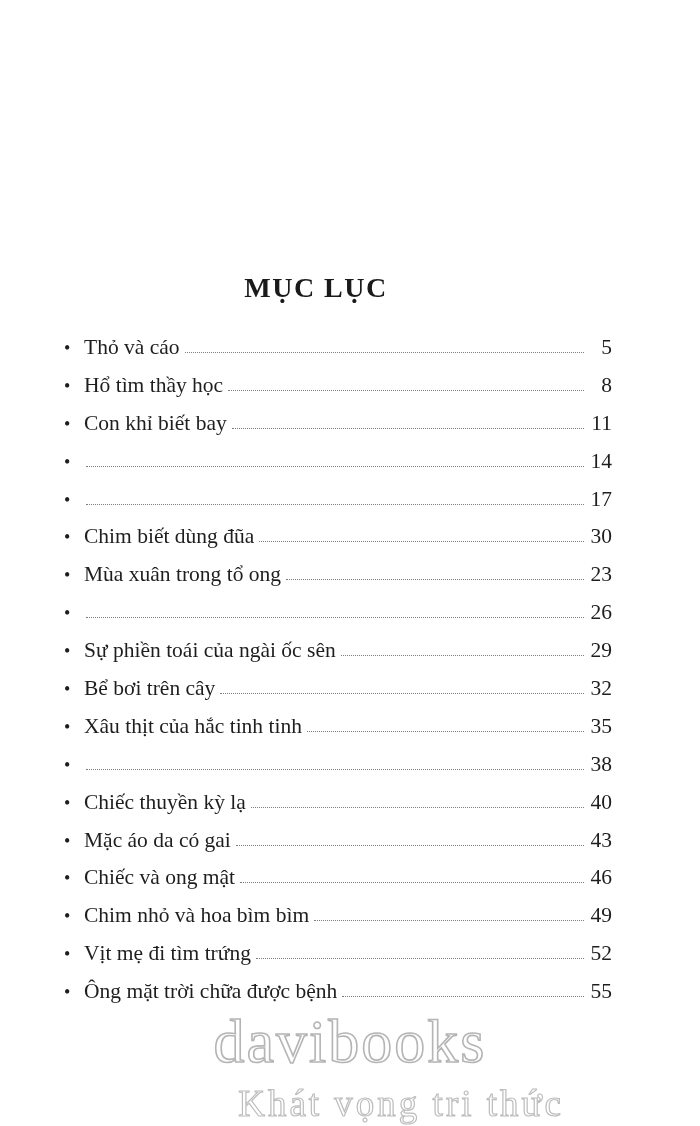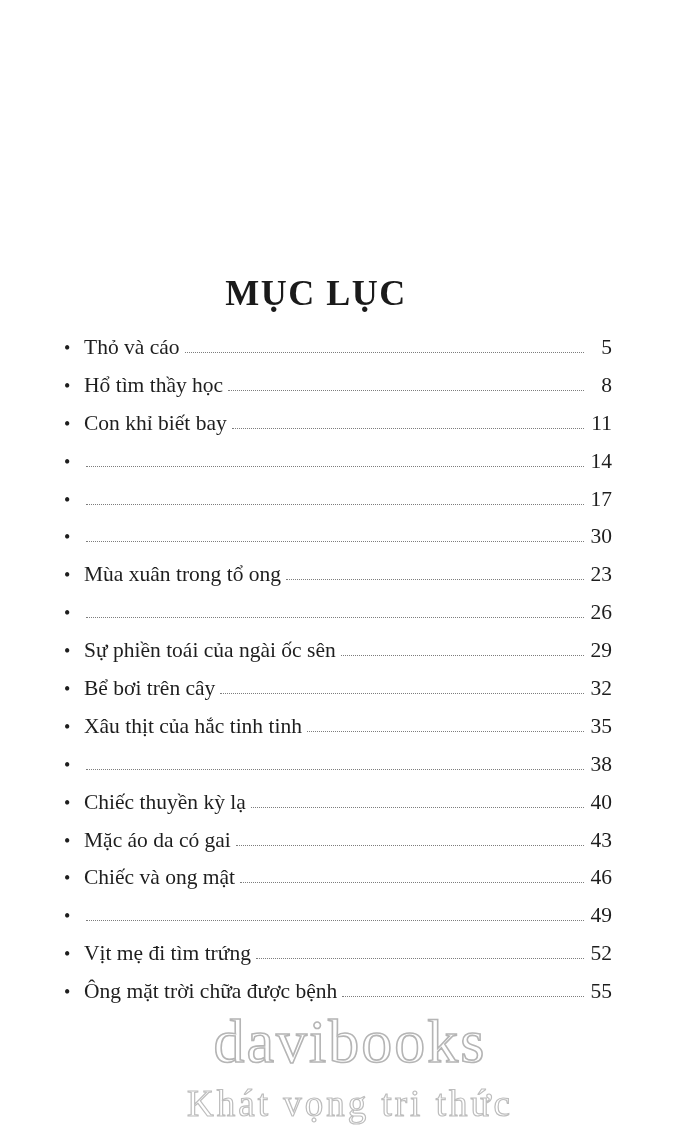--- a/index.html
+++ b/index.html
@@ -15,21 +15,21 @@
     overflow: hidden;
     font-family: "Liberation Serif", "DejaVu Serif", serif;
     color: #1e1e1e;
   }
   .toc-title {
     position: absolute;
     top: 272px;
     left: 0;
     width: 632px;
     text-align: center;
-    font-size: 36px;
+    font-size: 28px;
     font-weight: 600;
     letter-spacing: 1.5px;
     color: #1a1a1a;
   }
   .toc-list {
     position: absolute;
     top: 329px;
     left: 64px;
     width: 548px;
   }
@@ -73,21 +73,22 @@
   .wm-name {
     text-align: center;
     font-size: 62px;
     line-height: 90px;
     font-weight: 400;
     letter-spacing: 2px;
     color: transparent;
     -webkit-text-stroke: 1.6px #b5b5b5;
   }
   .wm-tagline {
-    text-align: center;
+    text-align: right;
+    padding-right: 136px;
     font-size: 37px;
     line-height: 36px;
     font-weight: 400;
     letter-spacing: 3px;
     color: transparent;
     -webkit-text-stroke: 1.2px #bdbdbd;
   }
 </style>
 </head>
 <body>
@@ -125,20 +126,21 @@
   </div>
 
   <div class="toc-row">
     <span class="bullet">•</span>
     <span class="leader"></span>
     <span class="entry-page">17</span>
   </div>
 
   <div class="toc-row">
     <span class="bullet">•</span>
+    <span class="entry-label">Chim biết dùng đũa</span>
     <span class="leader"></span>
     <span class="entry-page">30</span>
   </div>
 
   <div class="toc-row">
     <span class="bullet">•</span>
     <span class="entry-label">Mùa xuân trong tổ ong</span>
     <span class="leader"></span>
     <span class="entry-page">23</span>
   </div>
@@ -192,20 +194,21 @@
 
   <div class="toc-row">
     <span class="bullet">•</span>
     <span class="entry-label">Chiếc và ong mật</span>
     <span class="leader"></span>
     <span class="entry-page">46</span>
   </div>
 
   <div class="toc-row">
     <span class="bullet">•</span>
+    <span class="entry-label">Chim nhỏ và hoa bìm bìm</span>
     <span class="leader"></span>
     <span class="entry-page">49</span>
   </div>
 
   <div class="toc-row">
     <span class="bullet">•</span>
     <span class="entry-label">Vịt mẹ đi tìm trứng</span>
     <span class="leader"></span>
     <span class="entry-page">52</span>
   </div>

